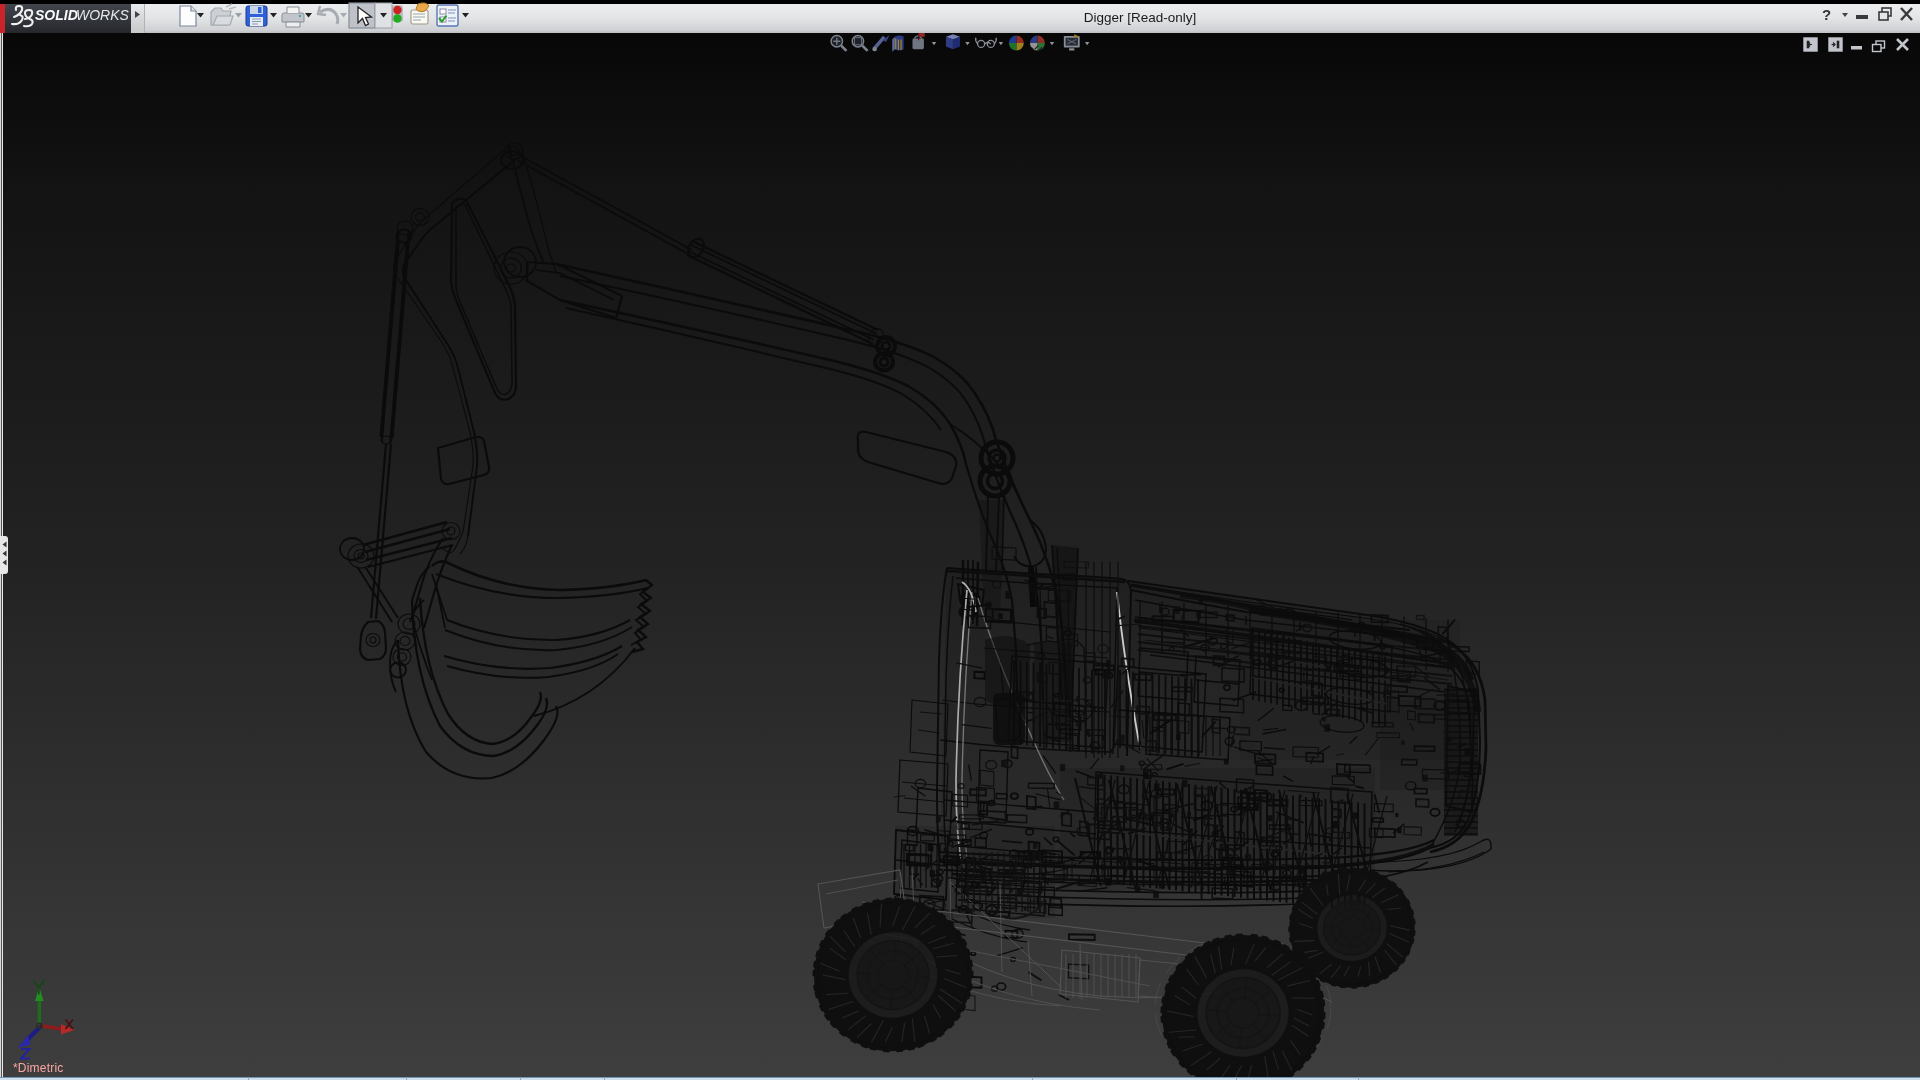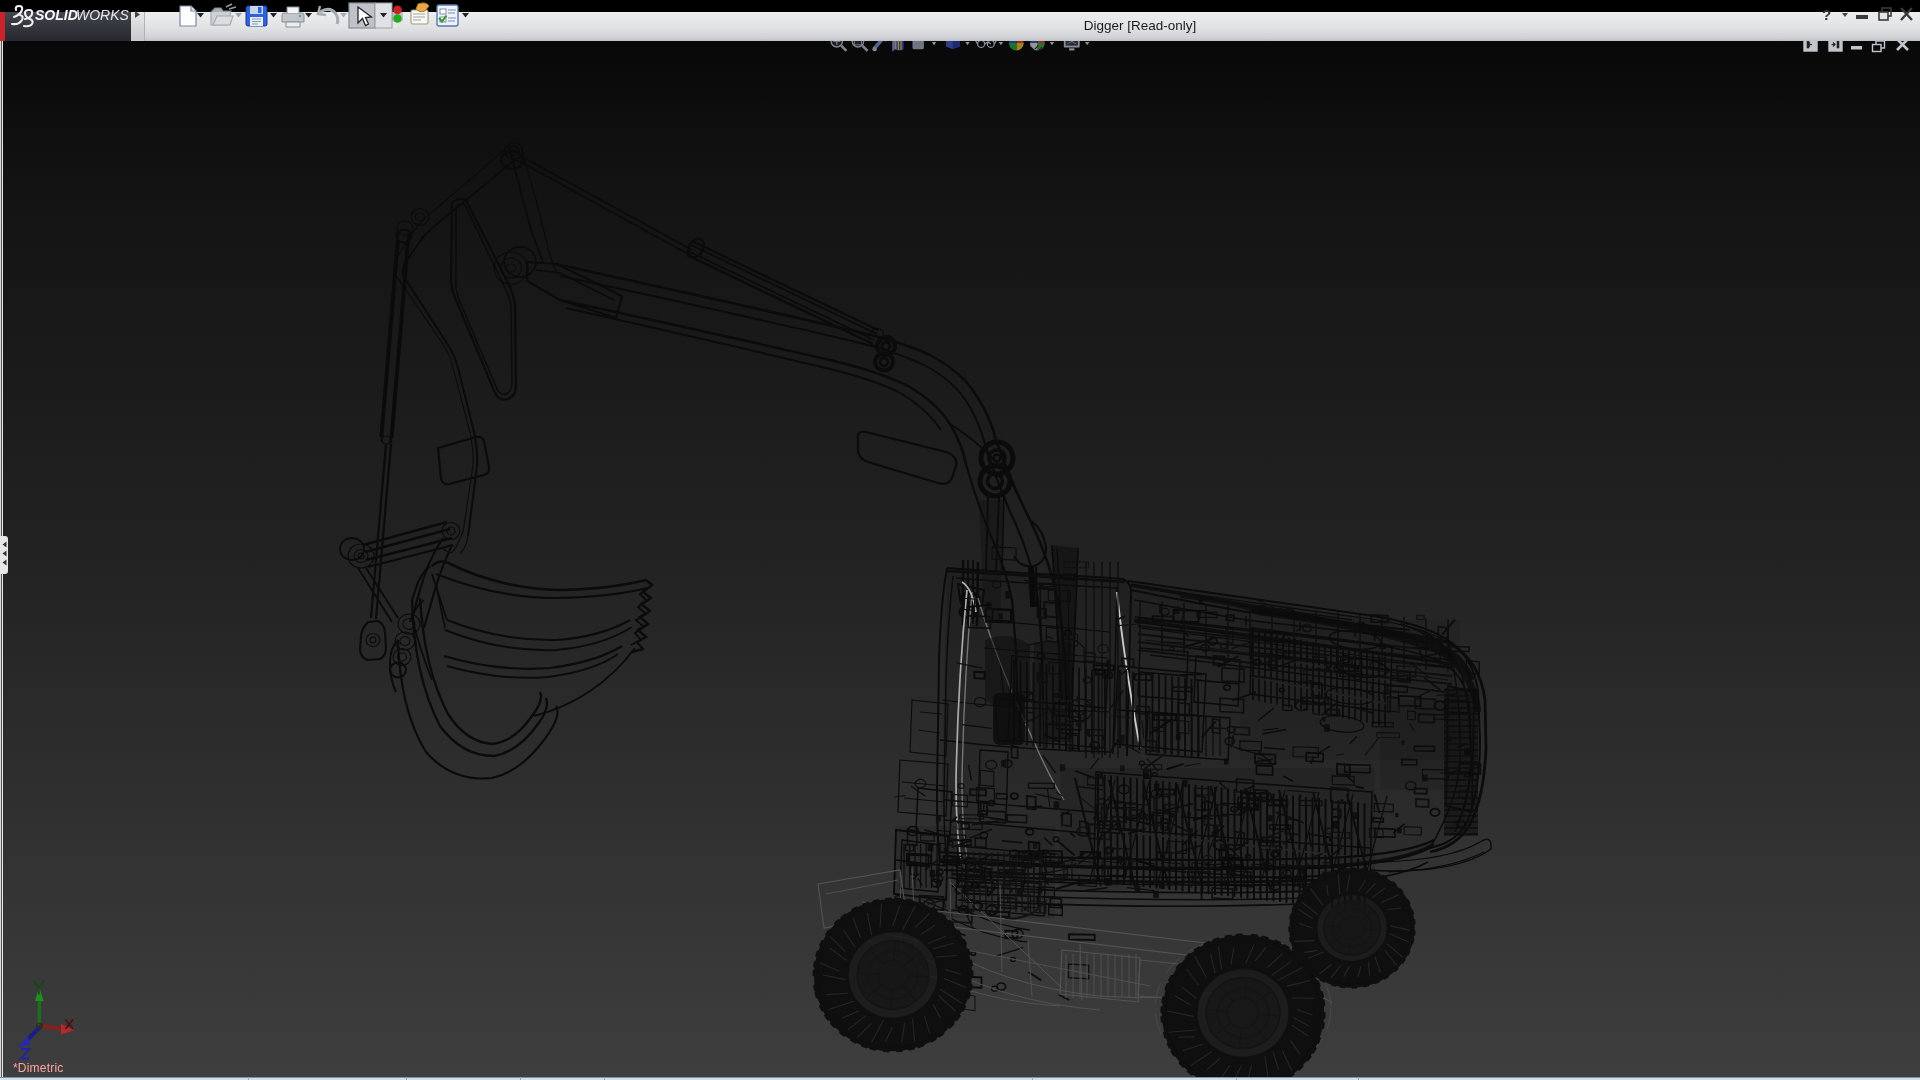--- a/index.html
+++ b/index.html
@@ -1,14 +1,14 @@
 <!DOCTYPE html>
 <html><head><meta charset="utf-8"><style>
 html,body{margin:0;padding:0;width:1920px;height:1080px;overflow:hidden;background:#000;font-family:"Liberation Sans",sans-serif;}
-#titlebar{position:absolute;left:0;top:12px;width:1920px;height:29px;background:linear-gradient(#ecedee 0%,#e2e4e6 50%,#cfd1d4 90%,#bcbec1 100%);}
+#titlebar{position:absolute;left:0;top:4px;width:1920px;height:29px;background:linear-gradient(#ecedee 0%,#e2e4e6 50%,#cfd1d4 90%,#bcbec1 100%);}
 #titlebar .redstrip{position:absolute;left:0;top:0;width:5px;height:29px;background:#c8242a;}
 #logo{position:absolute;left:5px;top:0;width:126px;height:29px;background:linear-gradient(#41454c,#26282d);}
 #logobtn{position:absolute;left:131px;top:0;width:13px;height:29px;background:linear-gradient(#e8e9ea,#c6c8ca);border-right:1px solid #b0b2b5;}
 #title{position:absolute;left:1040px;top:0;width:200px;height:29px;line-height:28px;text-align:center;font-size:13.5px;color:#1a1a1a;}
 #viewport{position:absolute;left:0;top:29px;width:1920px;height:1048px;background:linear-gradient(#070707 0%,#131313 15%,#222222 50%,#3e3e3e 100%);}
 #statusbar{position:absolute;left:0;top:1077px;width:1920px;height:3px;background:#cfe0ec;border-top:1px solid #7096b4;}
 .sbdiv{position:absolute;top:1077px;width:1px;height:3px;background:#8aa8c0;}
 #lefttab{position:absolute;left:0;top:536px;width:8px;height:38px;background:#e6e7e8;border-radius:0 3px 3px 0;}
 #leftline{position:absolute;left:0;top:29px;width:3px;height:1048px;background:linear-gradient(90deg,#d8d8d8 0,#d8d8d8 1px,#555 1px,#555 2px,#e8e8e8 2px);}
 #dimetric{position:absolute;left:13px;top:1061px;font-size:12px;color:#fca5a5;letter-spacing:0.2px;}

